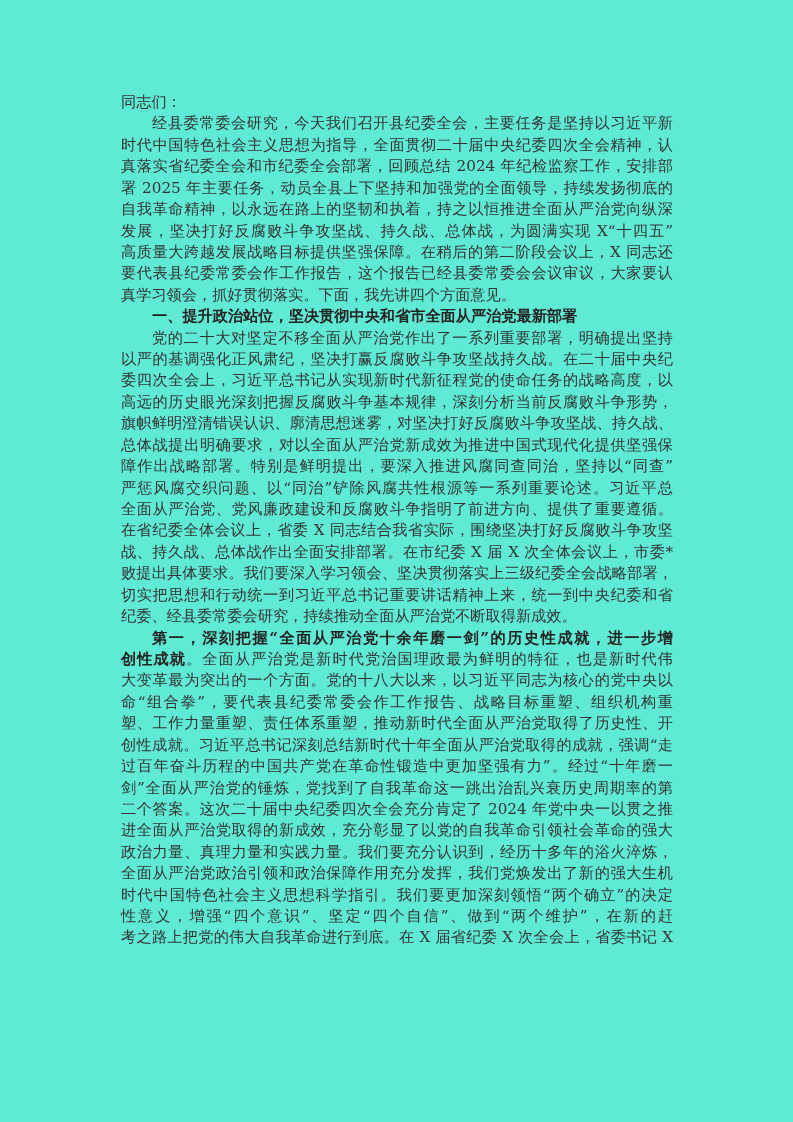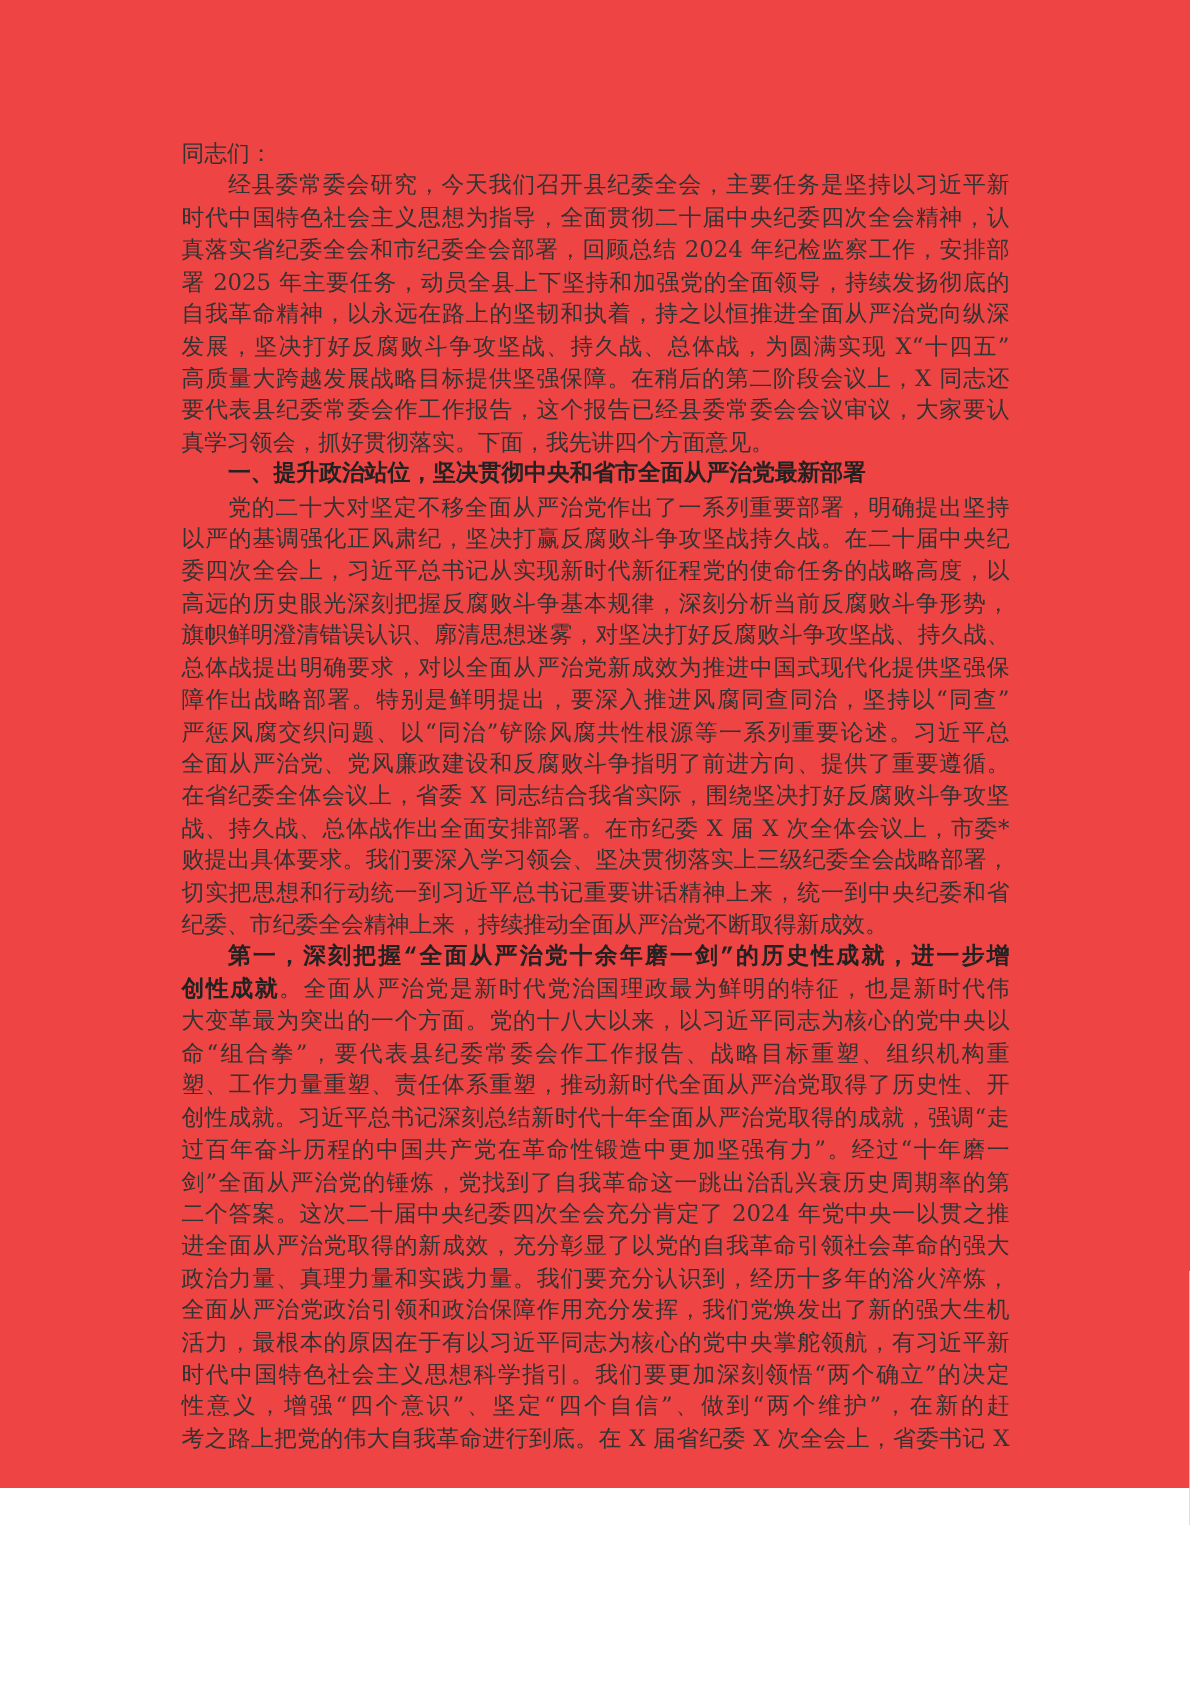--- a/index.html
+++ b/index.html
@@ -12,22 +12,22 @@
       height: 1122px;
       position: relative;
       overflow: hidden;
       font-family: "DejaVu Serif", "Liberation Serif", serif;
       color: #333333;
     }
     .page {
       position: absolute;
       left: 0; top: 0;
       width: 793px;
-      height: 992px;
-      background: #ef4444;
+      height: 1122px;
+      background: #5eead4;
     }
     .text-block {
       position: absolute;
       left: 121px;
       top: 92px;
       width: 552px;
     }
     .line {
       display: block;
       height: 21.43px;
@@ -40,21 +40,20 @@
     }
     .line.last {
       text-align-last: left;
     }
     .line.indent {
       padding-left: 31px;
     }
     .bold {
       font-weight: bold;
       color: #222222;
-      font-family: Liberation Mono, monospace;
     }
     .greeting {
       text-align-last: left;
     }
   </style>
 </head>
 <body>
 
 <div class="page">
   <div class="text-block">
@@ -82,36 +81,35 @@
       <span class="line">高远的历史眼光深刻把握反腐败斗争基本规律，深刻分析当前反腐败斗争形势，</span>
       <span class="line">旗帜鲜明澄清错误认识、廓清思想迷雾，对坚决打好反腐败斗争攻坚战、持久战、</span>
       <span class="line">总体战提出明确要求，对以全面从严治党新成效为推进中国式现代化提供坚强保</span>
       <span class="line">障作出战略部署。特别是鲜明提出，要深入推进风腐同查同治，坚持以“同查”</span>
       <span class="line">严惩风腐交织问题、以“同治”铲除风腐共性根源等一系列重要论述。习近平总</span>
       <span class="line">全面从严治党、党风廉政建设和反腐败斗争指明了前进方向、提供了重要遵循。</span>
       <span class="line">在省纪委全体会议上，省委 X 同志结合我省实际，围绕坚决打好反腐败斗争攻坚</span>
       <span class="line">战、持久战、总体战作出全面安排部署。在市纪委 X 届 X 次全体会议上，市委*</span>
       <span class="line">败提出具体要求。我们要深入学习领会、坚决贯彻落实上三级纪委全会战略部署，</span>
       <span class="line">切实把思想和行动统一到习近平总书记重要讲话精神上来，统一到中央纪委和省</span>
-      <span class="line last">纪委、市纪委全会精神上来，持续推动全面从严治党不断取得新成效。</span>
+      <span class="line last">纪委、经县委常委会研究，持续推动全面从严治党不断取得新成效。</span>
     </div>
 
     <div>
       <span class="line indent bold">第一，深刻把握“全面从严治党十余年磨一剑”的历史性成就，进一步增</span>
       <span class="line"><span class="bold">创性成就</span><span>。全面从严治党是新时代党治国理政最为鲜明的特征，也是新时代伟</span></span>
       <span class="line">大变革最为突出的一个方面。党的十八大以来，以习近平同志为核心的党中央以</span>
       <span class="line">命“组合拳”，要代表县纪委常委会作工作报告、战略目标重塑、组织机构重</span>
       <span class="line">塑、工作力量重塑、责任体系重塑，推动新时代全面从严治党取得了历史性、开</span>
       <span class="line">创性成就。习近平总书记深刻总结新时代十年全面从严治党取得的成就，强调“走</span>
       <span class="line">过百年奋斗历程的中国共产党在革命性锻造中更加坚强有力”。经过“十年磨一</span>
       <span class="line">剑”全面从严治党的锤炼，党找到了自我革命这一跳出治乱兴衰历史周期率的第</span>
       <span class="line">二个答案。这次二十届中央纪委四次全会充分肯定了 2024 年党中央一以贯之推</span>
       <span class="line">进全面从严治党取得的新成效，充分彰显了以党的自我革命引领社会革命的强大</span>
       <span class="line">政治力量、真理力量和实践力量。我们要充分认识到，经历十多年的浴火淬炼，</span>
       <span class="line">全面从严治党政治引领和政治保障作用充分发挥，我们党焕发出了新的强大生机</span>
-      <span class="line">活力，最根本的原因在于有以习近平同志为核心的党中央掌舵领航，有习近平新</span>
       <span class="line">时代中国特色社会主义思想科学指引。我们要更加深刻领悟“两个确立”的决定</span>
       <span class="line">性意义，增强“四个意识”、坚定“四个自信”、做到“两个维护”，在新的赶</span>
       <span class="line">考之路上把党的伟大自我革命进行到底。在 X 届省纪委 X 次全会上，省委书记 X</span>
     </div>
 
   </div>
 </div>
 
 </body></html>

